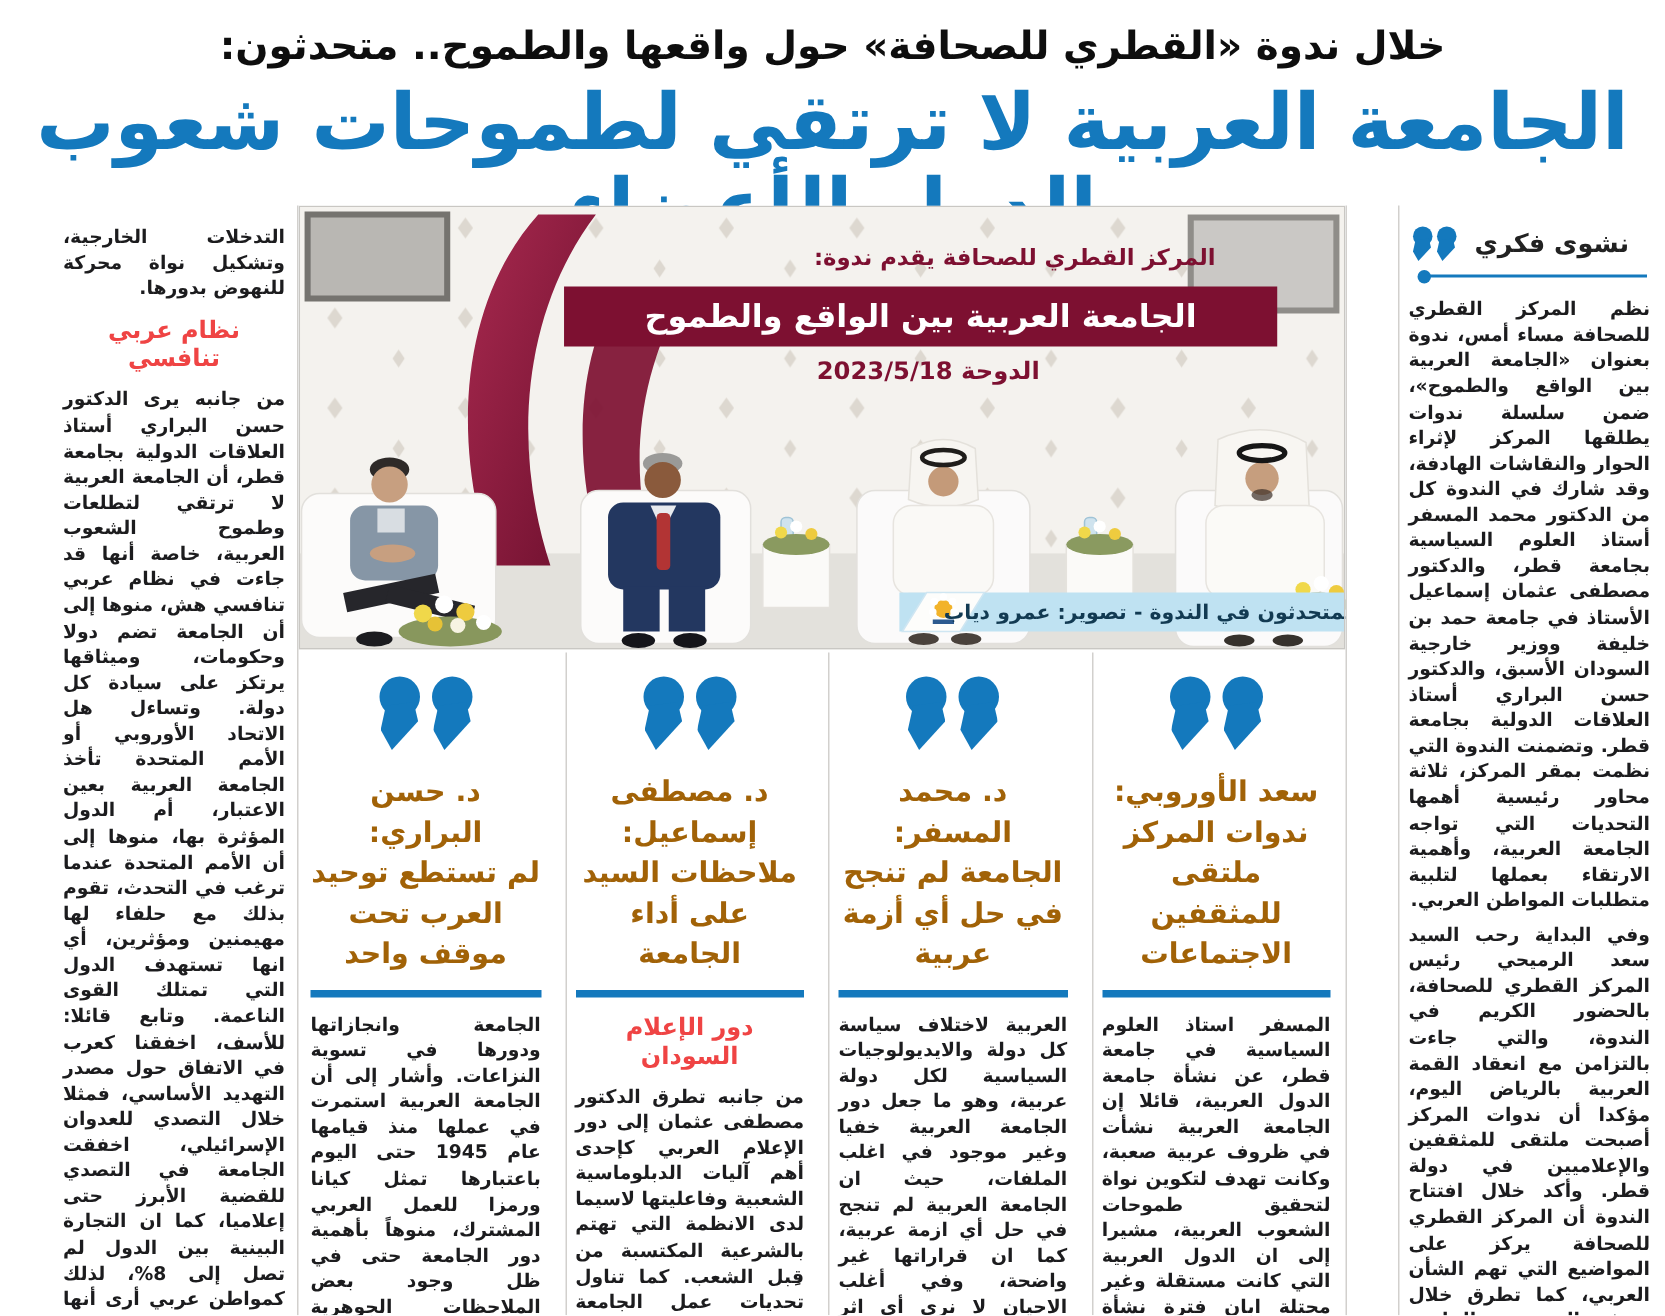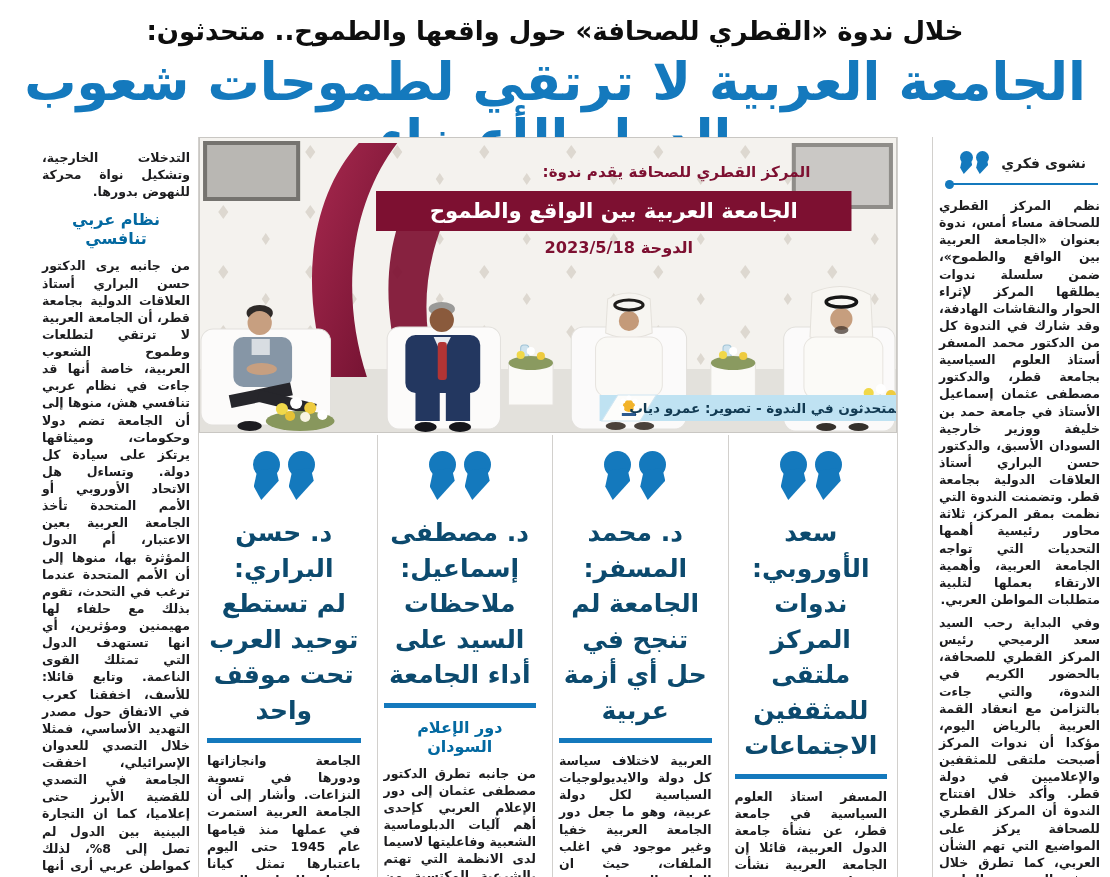--- a/index.html
+++ b/index.html
@@ -22,33 +22,33 @@
   .photo{display:block;width:100%;height:296px;}
   .quad{display:grid;grid-template-columns:repeat(4,1fr);column-gap:10px;padding:2px 4px 0 2px;height:calc(100% - 296px);}
   .qcol{overflow:hidden;padding:0 6px;}
   .qcol:not(:last-child){border-left:1px solid var(--sep);}
   
   .qmark{display:flex;justify-content:center;gap:8px;margin:16px 0 8px;height:56px;}
   .qmark i{position:relative;display:block;width:27px;height:52px;}
   .qmark i::before{content:"";position:absolute;top:0;left:0;width:27px;height:27px;border-radius:50%;background:var(--blue);}
   .qmark i::after{content:"";position:absolute;top:17px;left:1px;width:25px;height:32px;background:var(--blue);
     clip-path:polygon(88% 0,100% 40%,30% 100%,0 58%,14% 8%);}
-  .qname,.qtext{text-align:center;font-weight:800;color:#0c4a6e;font-size:25px;line-height:1.42;letter-spacing:-0.4px;}
+  .qname,.qtext{text-align:center;font-weight:800;color:#a16207;font-size:19px;line-height:1.42;letter-spacing:-0.4px;}
   .qrule{height:5px;background:var(--blue);margin:10px 0 9px;}
   
   .body{font-size:12.5px;line-height:1.37;font-weight:600;color:var(--ink);text-align:justify;text-align-last:right;margin-bottom:6px;}
-  .sec-h{text-align:center;font-weight:800;font-size:16px;color:#0369a1;margin:10px 0 9px;letter-spacing:-0.3px;}
+  .sec-h{text-align:center;font-weight:800;font-size:16px;color:#ef4444;margin:10px 0 9px;letter-spacing:-0.3px;}
   
   .byline{display:flex;align-items:center;gap:12px;padding:12px 14px 0 0;}
   .qmini{display:flex;gap:3px;height:24px;}
   .qmini i{position:relative;display:block;width:13px;height:24px;}
   .qmini i::before{content:"";position:absolute;top:0;left:0;width:13px;height:13px;border-radius:50%;background:var(--blue);}
   .qmini i::after{content:"";position:absolute;top:8px;left:0;width:12px;height:15px;background:var(--blue);
     clip-path:polygon(88% 0,100% 40%,30% 100%,0 58%,14% 8%);}
-  .byline-name{font-size:14px;font-weight:700;color:#222;}
+  .byline-name{font-size:17px;font-weight:700;color:#222;}
   .byline-rule{position:relative;height:2px;background:var(--blue);margin:8px 2px 12px 8px;}
   .byline-rule::after{content:"";position:absolute;left:-2px;top:-3px;width:9px;height:9px;border-radius:50%;background:var(--blue);}
 </style>
 </head>
 <body>
 
 <div class="page">
 
   <div class="kicker">خلال ندوة «القطري للصحافة» حول واقعها والطموح.. متحدثون:</div>
   <h1 class="headline">الجامعة العربية لا ترتقي لطموحات شعوب الدول الأعضاء</h1>

